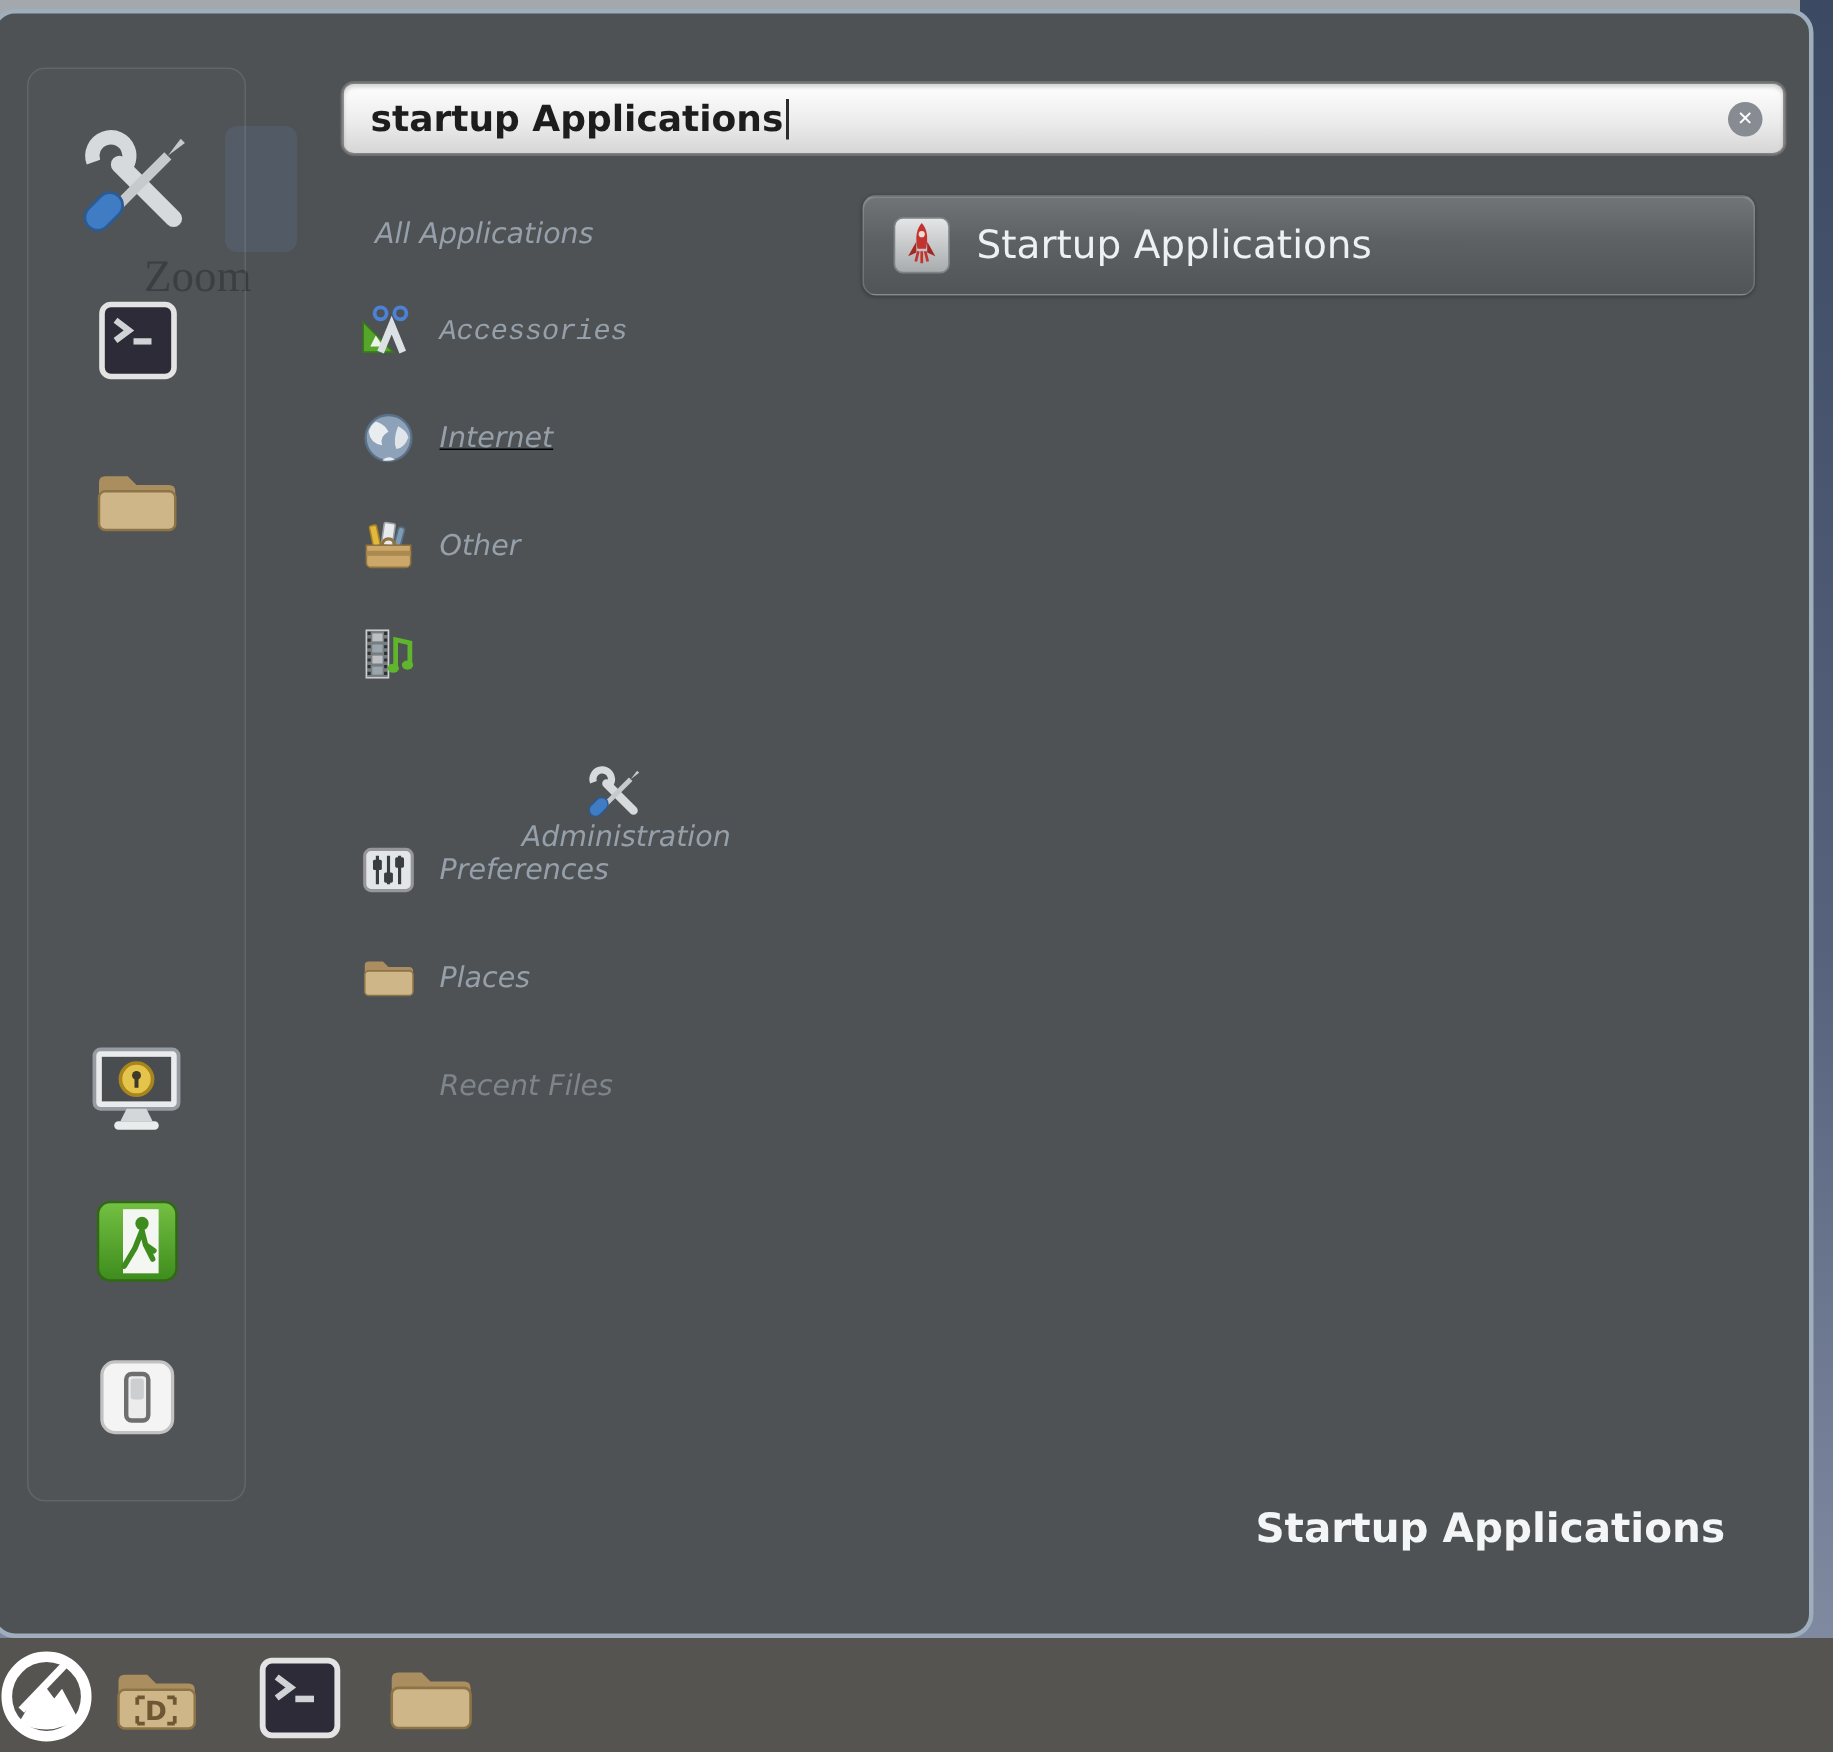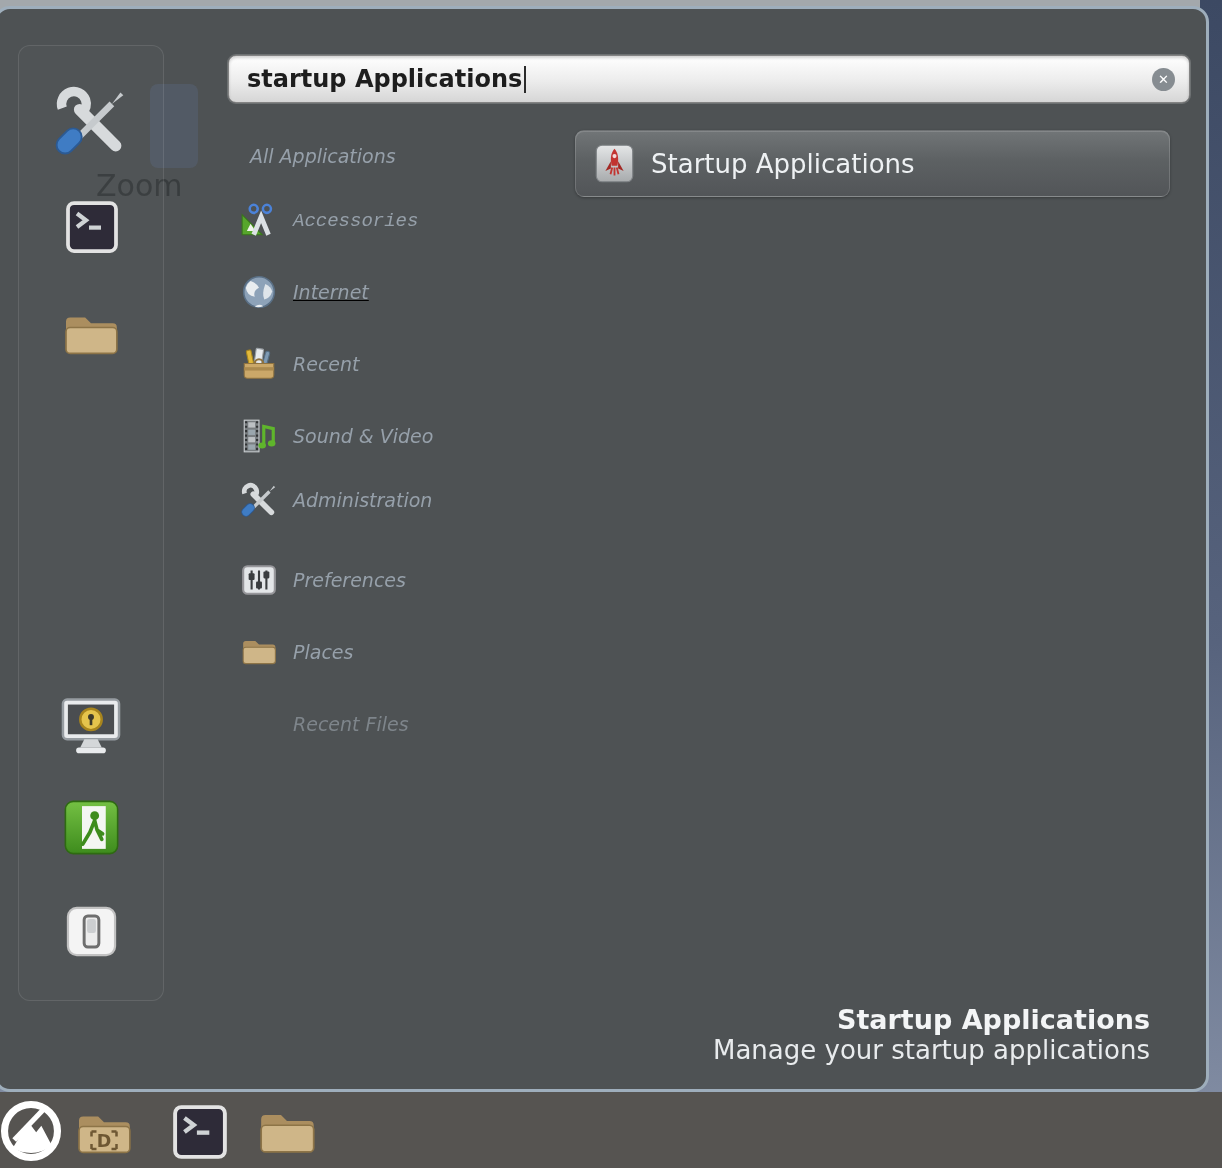--- a/index.html
+++ b/index.html
@@ -9,21 +9,21 @@
     font-family:"DejaVu Sans", sans-serif;
   }
   .top-strip{position:absolute;left:0;top:0;width:1200px;height:10px;background:#a3a8ac;z-index:1;}
   .menu-panel{
     position:absolute;left:-6px;top:6px;width:1215px;height:1086px;box-sizing:border-box;
     background:#4e5254;border:3px solid #9eaebc;border-radius:16px;z-index:2;
   }
   
   .ghost-rect{position:absolute;left:150px;top:84px;width:48px;height:84px;border-radius:8px;
     background:rgba(96,116,152,0.26);z-index:3;}
-  .ghost-label{position:absolute;left:96px;top:168px;font-size:30px;color:rgba(22,25,27,0.38);z-index:3;}
+  .ghost-label{position:absolute;left:96px;top:168px;font-size:30px;color:rgba(22,25,27,0.38);z-index:3;font-family:Liberation Serif, serif;}
 
   .sidebar{
     position:absolute;left:18px;top:45px;width:146px;height:956px;box-sizing:border-box;
     border:1px solid rgba(255,255,255,0.10);border-radius:12px;background:rgba(255,255,255,0.015);z-index:4;
   }
   .side-icon{position:absolute;z-index:5;cursor:pointer;}
   .side-icon svg{display:block;}
 
   .search-box{
     position:absolute;left:228px;top:55px;width:962px;height:48px;box-sizing:border-box;z-index:4;
@@ -184,42 +184,41 @@
   <span class="cat-icon">
     <svg width="38" height="38" viewBox="0 0 36 36">
       <rect x="7" y="5" width="4.5" height="13" rx="1" transform="rotate(-12 9 11)" fill="#e2b93c" stroke="#a8861f"></rect>
       <rect x="14.5" y="3.5" width="7" height="14" rx="1" transform="rotate(8 18 10)" fill="#e8ebee" stroke="#9aa0a5"></rect>
       <rect x="23" y="6" width="4" height="12" rx="1.8" transform="rotate(15 25 12)" fill="#7f9ab3" stroke="#566f85"></rect>
       <path d="M4 17.5 h28 v11 a3 3 0 0 1 -3 3 H7 a3 3 0 0 1 -3 -3 z" fill="#cba869" stroke="#8f7340"></path>
       <rect x="4" y="21" width="28" height="3.2" fill="#ab8a4f"></rect>
       <path d="M14 17.5 a4 4 0 0 1 8 0" fill="none" stroke="#8f7340" stroke-width="2"></path>
     </svg>
   </span>
-  <span class="cat-label">Recent</span>
+  <span class="cat-label">Other</span>
 </div>
 
 <div class="cat-row" style="top:416px;">
   <span class="cat-icon">
     <svg width="38" height="38" viewBox="0 0 36 36">
       <rect x="4" y="3" width="14" height="30" fill="#787d80" stroke="#caced1" stroke-width="1"></rect>
       <line x1="5.8" y1="4" x2="5.8" y2="32" stroke="#2f3234" stroke-width="2" stroke-dasharray="2 2.2"></line>
       <line x1="16.2" y1="4" x2="16.2" y2="32" stroke="#2f3234" stroke-width="2" stroke-dasharray="2 2.2"></line>
       <rect x="7.8" y="5" width="6.5" height="5" fill="#bcc0c3"></rect>
       <rect x="7.8" y="12" width="6.5" height="5" fill="#9aa6ad"></rect>
       <rect x="7.8" y="19" width="6.5" height="5" fill="#bcc0c3"></rect>
       <rect x="7.8" y="26" width="6.5" height="5" fill="#9aa6ad"></rect>
       <path d="M22.5 26.5 V9 l9 2 v13.5" stroke="#5fb52c" stroke-width="3" fill="none"></path>
       <ellipse cx="21" cy="27" rx="3.6" ry="2.9" fill="#5fb52c"></ellipse>
       <ellipse cx="30" cy="25" rx="3.6" ry="2.9" fill="#5fb52c"></ellipse>
     </svg>
   </span>
-  <span class="cat-label">Sound &amp; Video</span>
-</div>
-
-<div class="cat-row" style="top:480px;">
+</div>
+
+<div class="cat-row" style="top:509px;flex-direction:column;">
   <span class="cat-icon">
     <svg width="38" height="38" viewBox="0 0 40 40">
       <circle cx="11" cy="11" r="6.5" fill="none" stroke="#d7dadc" stroke-width="5" stroke-dasharray="28 13" transform="rotate(160 11 11)"></circle>
       <line x1="14" y1="14" x2="33" y2="33" stroke="#d7dadc" stroke-width="6" stroke-linecap="round"></line>
       <line x1="11" y1="31" x2="31" y2="11" stroke="#c6cacd" stroke-width="3.5"></line>
       <path d="M31 11 l4.5-6 1.5 1.5 -6 4.5z" fill="#c6cacd"></path>
       <rect x="1" y="26" width="15" height="9" rx="4.5" transform="rotate(-45 8.5 30.5)" fill="#3f7cc4" stroke="#2c5a93"></rect>
     </svg>
   </span>
   <span class="cat-label">Administration</span>
@@ -250,21 +249,20 @@
   <span class="cat-label">Places</span>
 </div>
 
 <div class="cat-row dim" style="top:704px;align-items:center;">
   <span class="cat-icon"></span>
   <span class="cat-label">Recent Files</span>
 </div>
 
 <div class="info-block">
   <div class="info-title">Startup Applications</div>
-  <div class="info-subtitle">Manage your startup applications</div>
 </div>
 
 <div class="taskbar">
   <div class="task-icon" style="left:0px;top:8px;">
     <svg width="62" height="62" viewBox="0 0 48 48">
       <circle cx="24" cy="24" r="20.5" fill="none" stroke="#ffffff" stroke-width="5.5"></circle>
       <line x1="11" y1="31" x2="34" y2="7" stroke="#ffffff" stroke-width="4"></line>
       <path d="M10 37 L22 17 L28 25 L32 20 L40 35 q-7 6-16 6 q-8 0-14-4z" fill="#ffffff"></path>
     </svg>
   </div>

